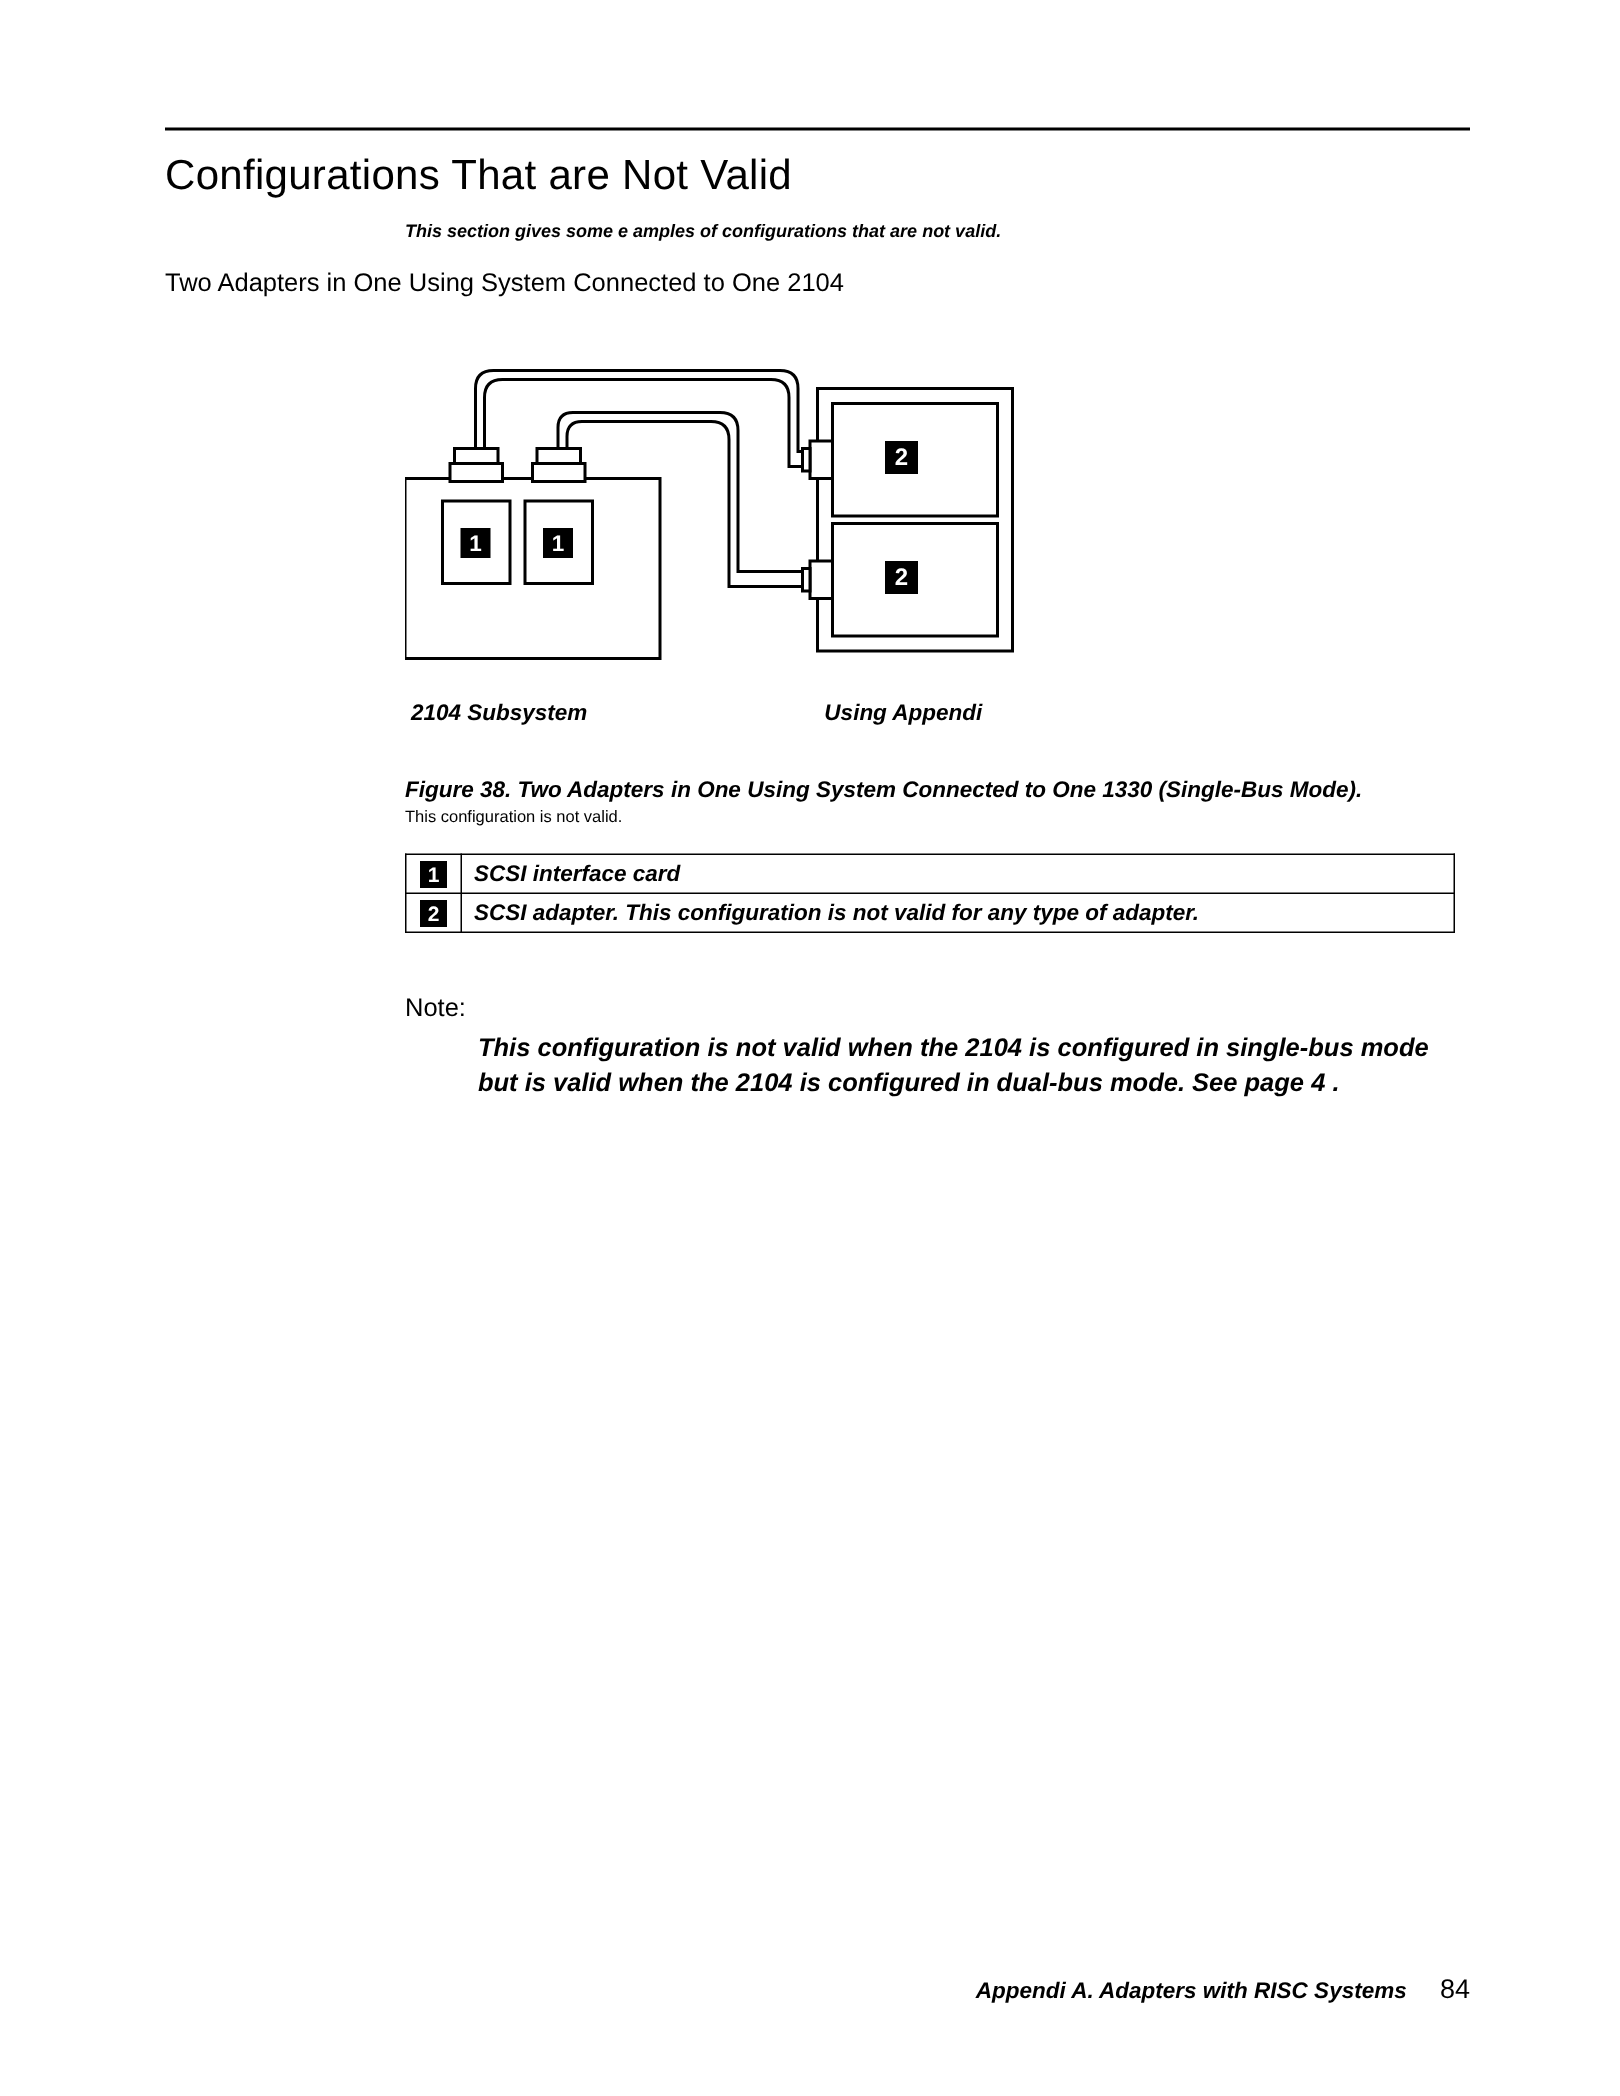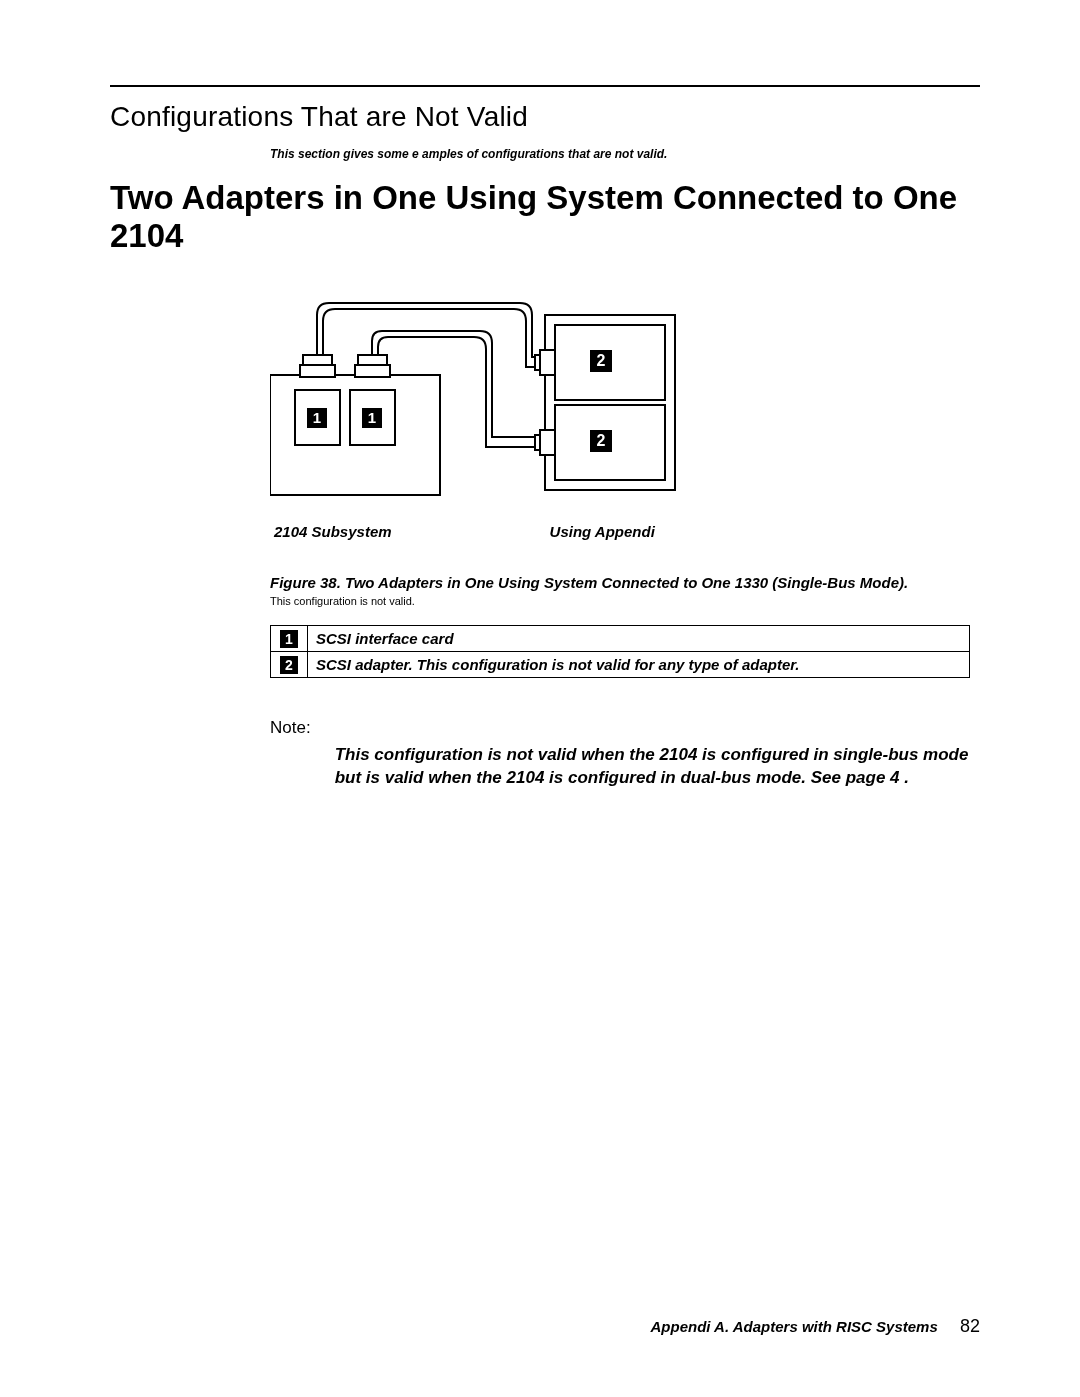--- a/index.html
+++ b/index.html
@@ -27,22 +27,22 @@
     letter-spacing: 0.2px;
     margin: 0 0 14px 0;
   }
   .intro {
     font-size: 12px;
     font-style: italic;
     font-weight: bold;
     margin: 0 0 18px 160px;
   }
   .h2 {
-    font-size: 33px;
-    font-weight: 700;
+    font-size: 17px;
+    font-weight: 400;
     margin: 0 0 30px 0;
   }
   .figure-wrap {
     margin-left: 160px;
     width: 700px;
   }
   .diagram {
     display: block;
     margin: 40px 0 8px 0;
   }
@@ -96,21 +96,21 @@
     line-height: 18px;
     text-align: center;
   }
   .note {
     font-size: 17px;
     display: flex;
   }
   .note .label {
     font-weight: 400;
     flex: 0 0 auto;
-    margin-right: 24px;
+    margin-right: 8px;
   }
   .note .body {
     font-style: italic;
     font-weight: bold;
     line-height: 1.35;
     margin-top: 26px;
   }
   .footer {
     position: absolute;
     bottom: 60px;
@@ -205,16 +205,16 @@
 
     <div class="note">
       <span class="label">Note:</span>
       <span class="body">This configuration is not valid when the 2104 is configured in single-bus mode  but is valid when the 2104 is configured in dual-bus mode. See page 4  .</span>
     </div>
 
   </div>
 
   <div class="footer">
     <span class="appx">Appendi  A. Adapters with RISC Systems</span>
-    <span class="pno">82</span>
+    <span class="pno">84</span>
   </div>
 
 </div>
 
 </body></html>

